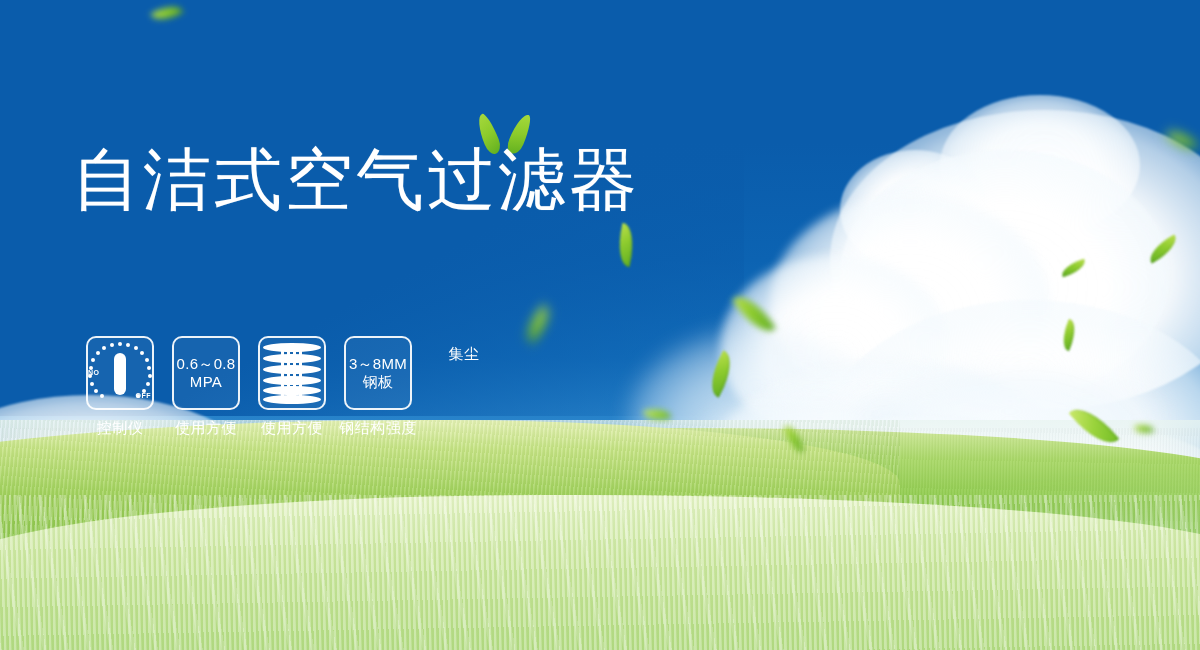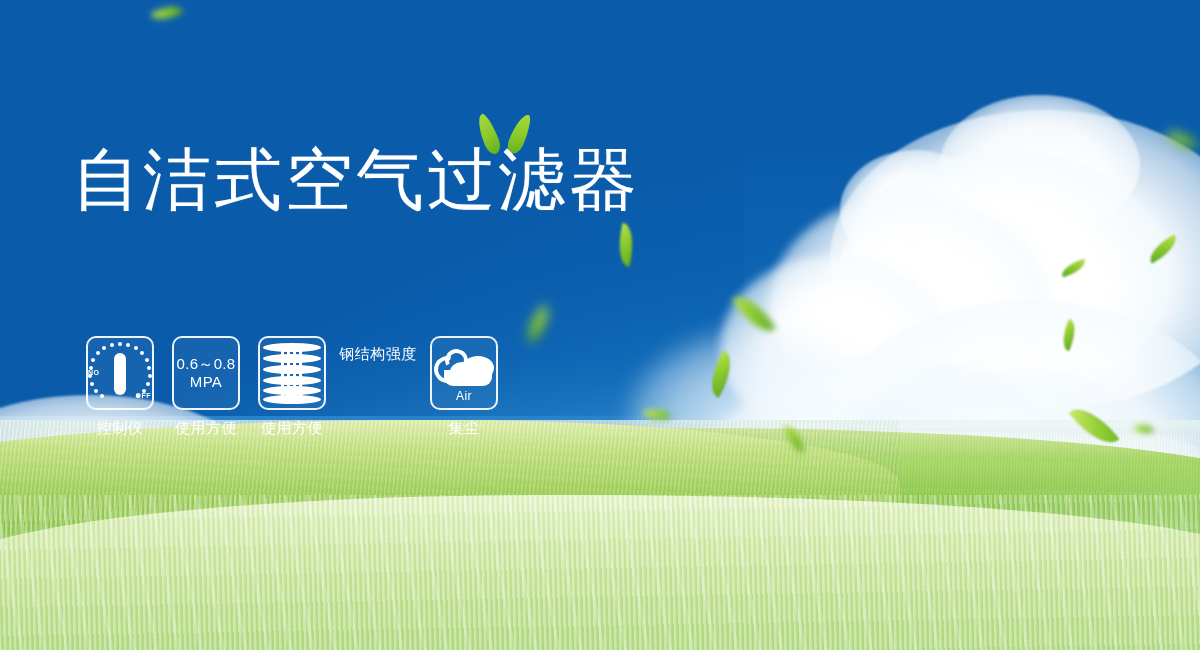--- a/index.html
+++ b/index.html
@@ -532,31 +532,27 @@
           <div class="disc" style="top:22px;"></div>
           <div class="disc" style="top:33px;"></div>
           <div class="disc" style="top:43px;"></div>
           <div class="disc" style="top:52px;"></div>
         </div>
       </div>
       <div class="feature-label">使用方便</div>
     </div>
 
     <div class="feature">
+      <div class="feature-box">
+        <div class="feature-text">
+          <div>3～8MM</div>
+          <div>钢板</div>
+        </div>
+      </div>
       <div class="feature-label">钢结构强度</div>
     </div>
 
     <div class="feature">
-      <div class="feature-box">
-        <div class="aircloud">
-          <div class="puff" style="left:30px; top:12px; width:32px; height:24px;"></div>
-          <div class="puff" style="left:18px; top:18px; width:24px; height:20px;"></div>
-          <div class="base"></div>
-          <div class="swirl"></div>
-          <div class="swirl2"></div>
-          <div class="airtext">Air</div>
-        </div>
-      </div>
       <div class="feature-label">集尘</div>
     </div>
 
   </div>
 </div>
 
 </body></html>

